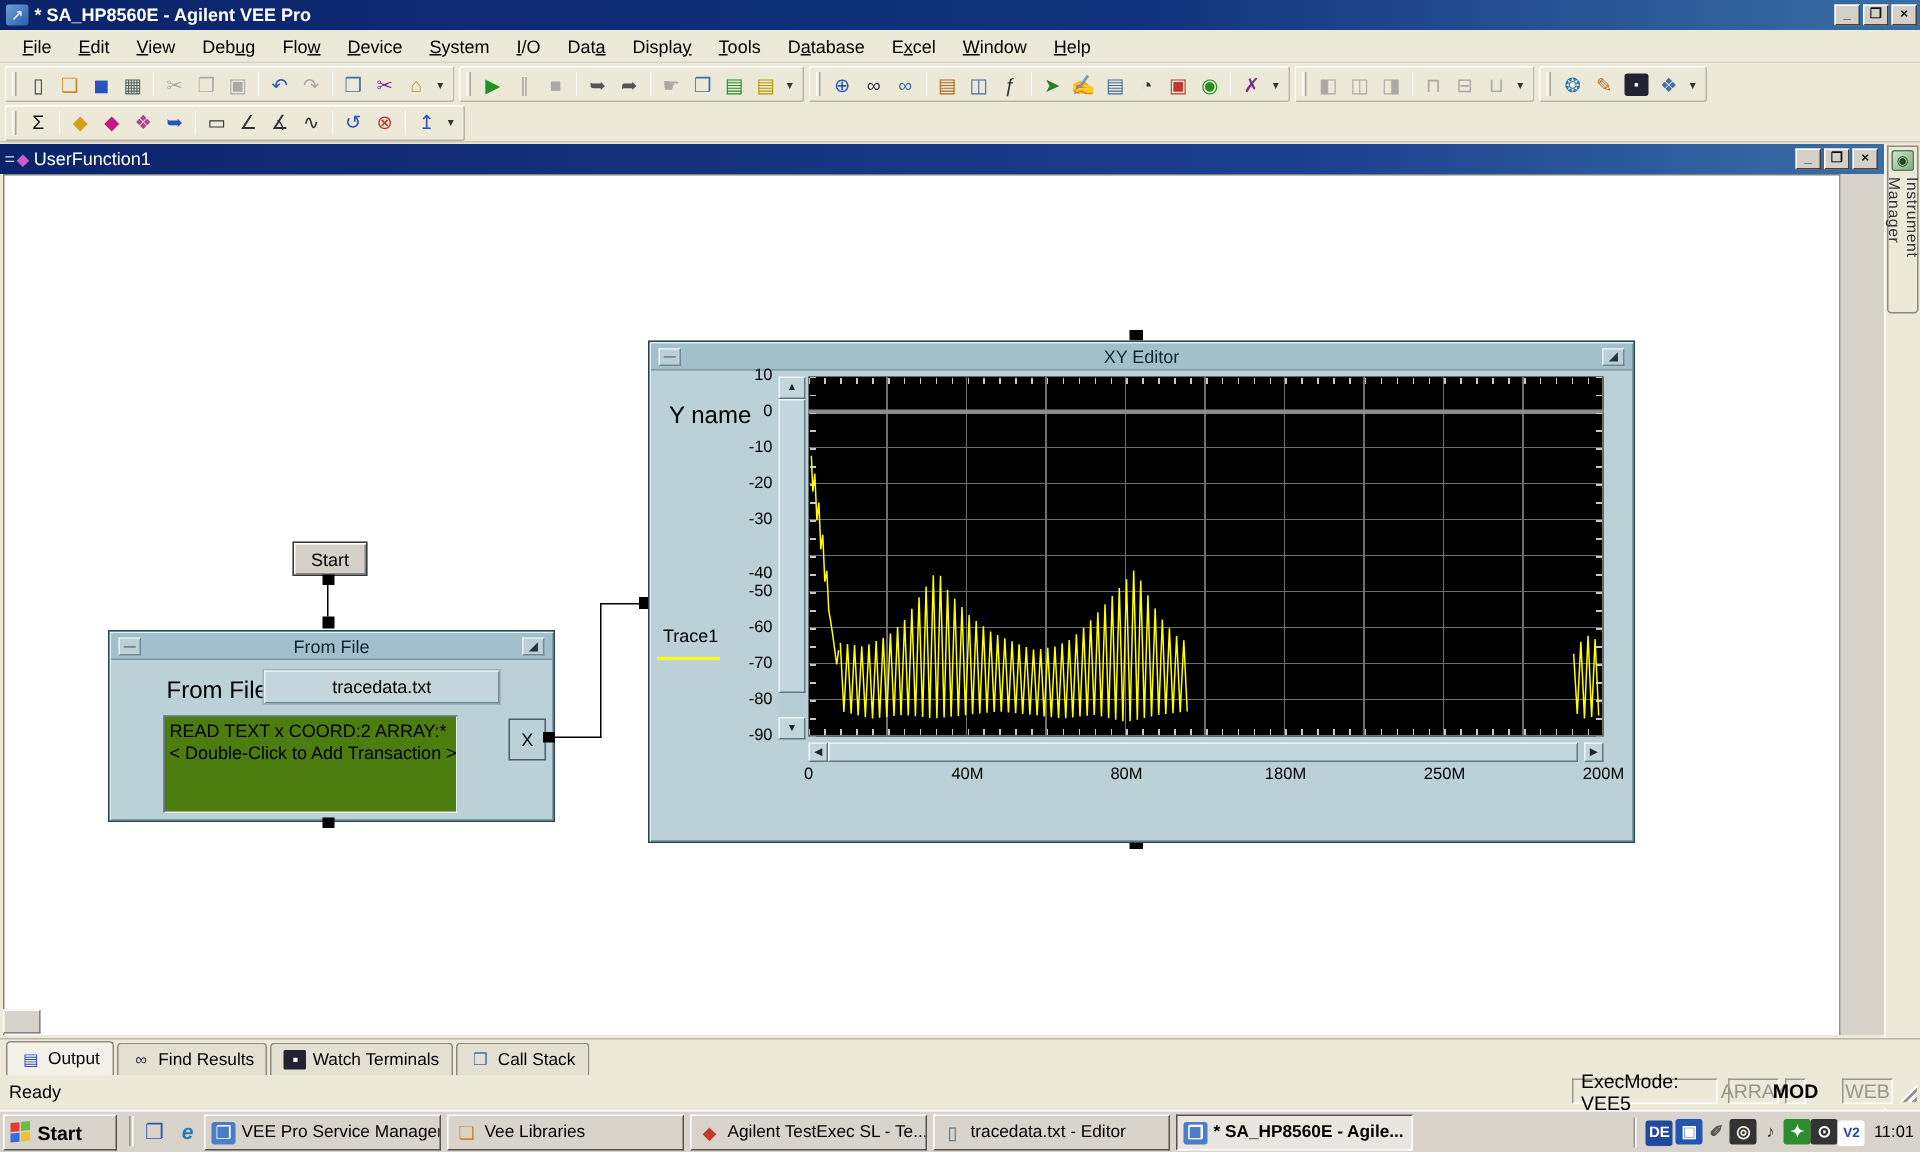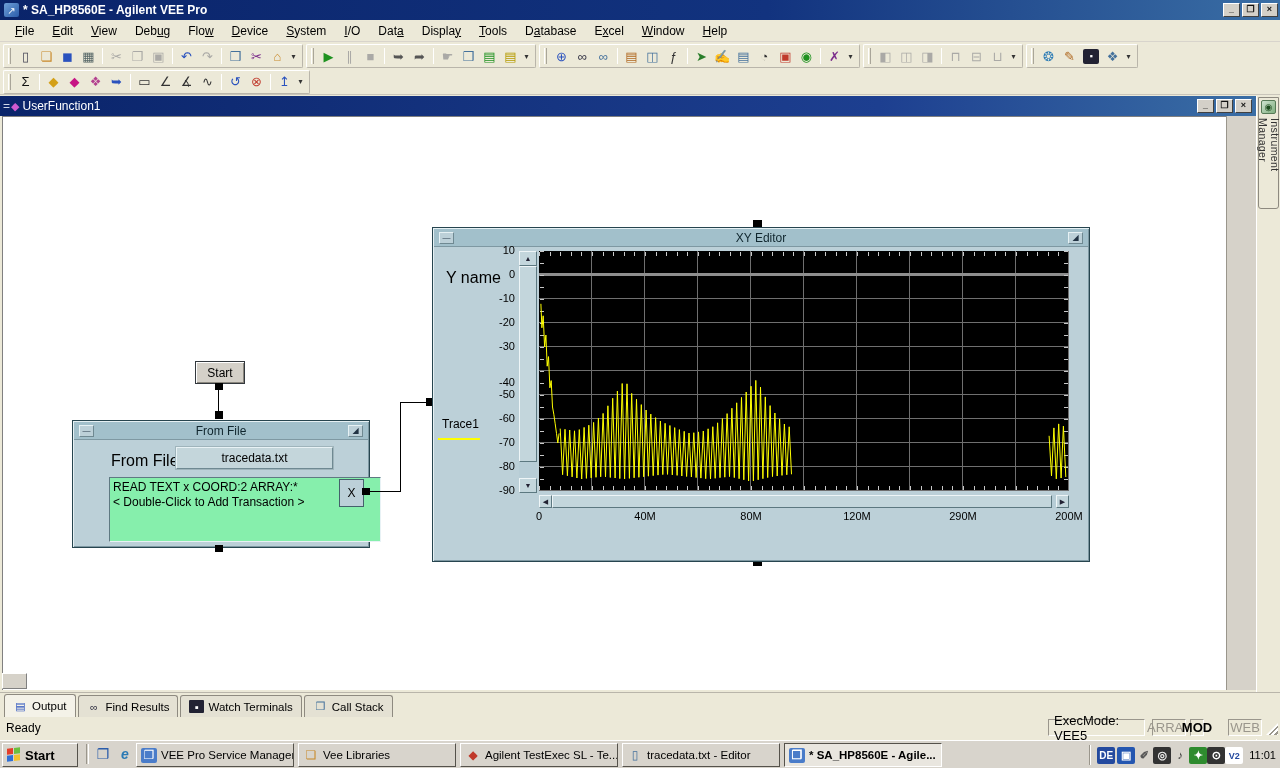--- a/index.html
+++ b/index.html
@@ -74,21 +74,21 @@
   #start-btn { position:absolute; left:195px; top:361px; width:50px; height:23px; background:#d4d0c8;
     border:1px solid #33383d; box-shadow:inset 1px 1px 0 #fff, inset -1px -1px 0 #8a867d;
     font-size:12px; display:flex; align-items:center; justify-content:center; }
 
   
   #from-file { left:72px; top:420px; width:298px; height:128px; }
   #ff-label { position:absolute; left:38px; top:31px; font-size:16px; }
   #ff-filebtn { position:absolute; left:103px; top:26px; width:157px; height:22px; background:#c4d6db;
     border:1px solid; border-color:#e8f2f5 #6f8992 #6f8992 #e8f2f5; box-shadow:0 0 0 1px #9fb4bb;
     font-size:12px; display:flex; align-items:center; justify-content:center; }
-  #ff-list { position:absolute; left:36px; top:56px; width:272px; height:65px; background:#86efac;
+  #ff-list { position:absolute; left:36px; top:56px; width:196px; height:65px; background:#4d7c0f;
     border:1px solid; border-color:#5f7982 #e8f2f5 #e8f2f5 #5f7982; font-size:12px; line-height:15px;
     padding:2px 3px; overflow:hidden; white-space:nowrap; }
   #ff-xterm { position:absolute; left:266px; top:58px; width:25px; height:28px; background:#bcd0d8;
     border:1px solid #44616b; font-size:12px; display:flex; align-items:center; justify-content:center; }
 
   
   #xy-trace { left:432px; top:227px; width:658px; height:335px; }
   #y-name { position:absolute; left:13px; top:41px; font-size:16px; }
   #trace1-label { position:absolute; left:9px; top:189px; font-size:12px; }
   #trace1-line { position:absolute; left:5px; top:210px; width:42px; height:2px; }
@@ -372,22 +372,22 @@
   </div>
   <div id="hscroll">
     <span class="hbtn" style="left:0;top:0;">◀</span>
     <div id="hthumb"></div>
     <span class="hbtn" style="left:517px;top:0;">▶</span>
   </div>
   <div id="xlabels">
       <span class="xtick" style="left: 0px;">0</span>
       <span class="xtick" style="left: 106px;">40M</span>
       <span class="xtick" style="left: 212px;">80M</span>
-      <span class="xtick" style="left: 318px;">120M</span>
-      <span class="xtick" style="left: 424px;">290M</span>
+      <span class="xtick" style="left: 318px;">180M</span>
+      <span class="xtick" style="left: 424px;">250M</span>
       <span class="xtick" style="left: 530px;">200M</span>
     </div>
 </div>
 
 <div id="dock">
   <div id="im-tab">
     <span class="ico">◉</span>
     <span class="vtxt">Instrument Manager</span>
   </div>
 </div>

